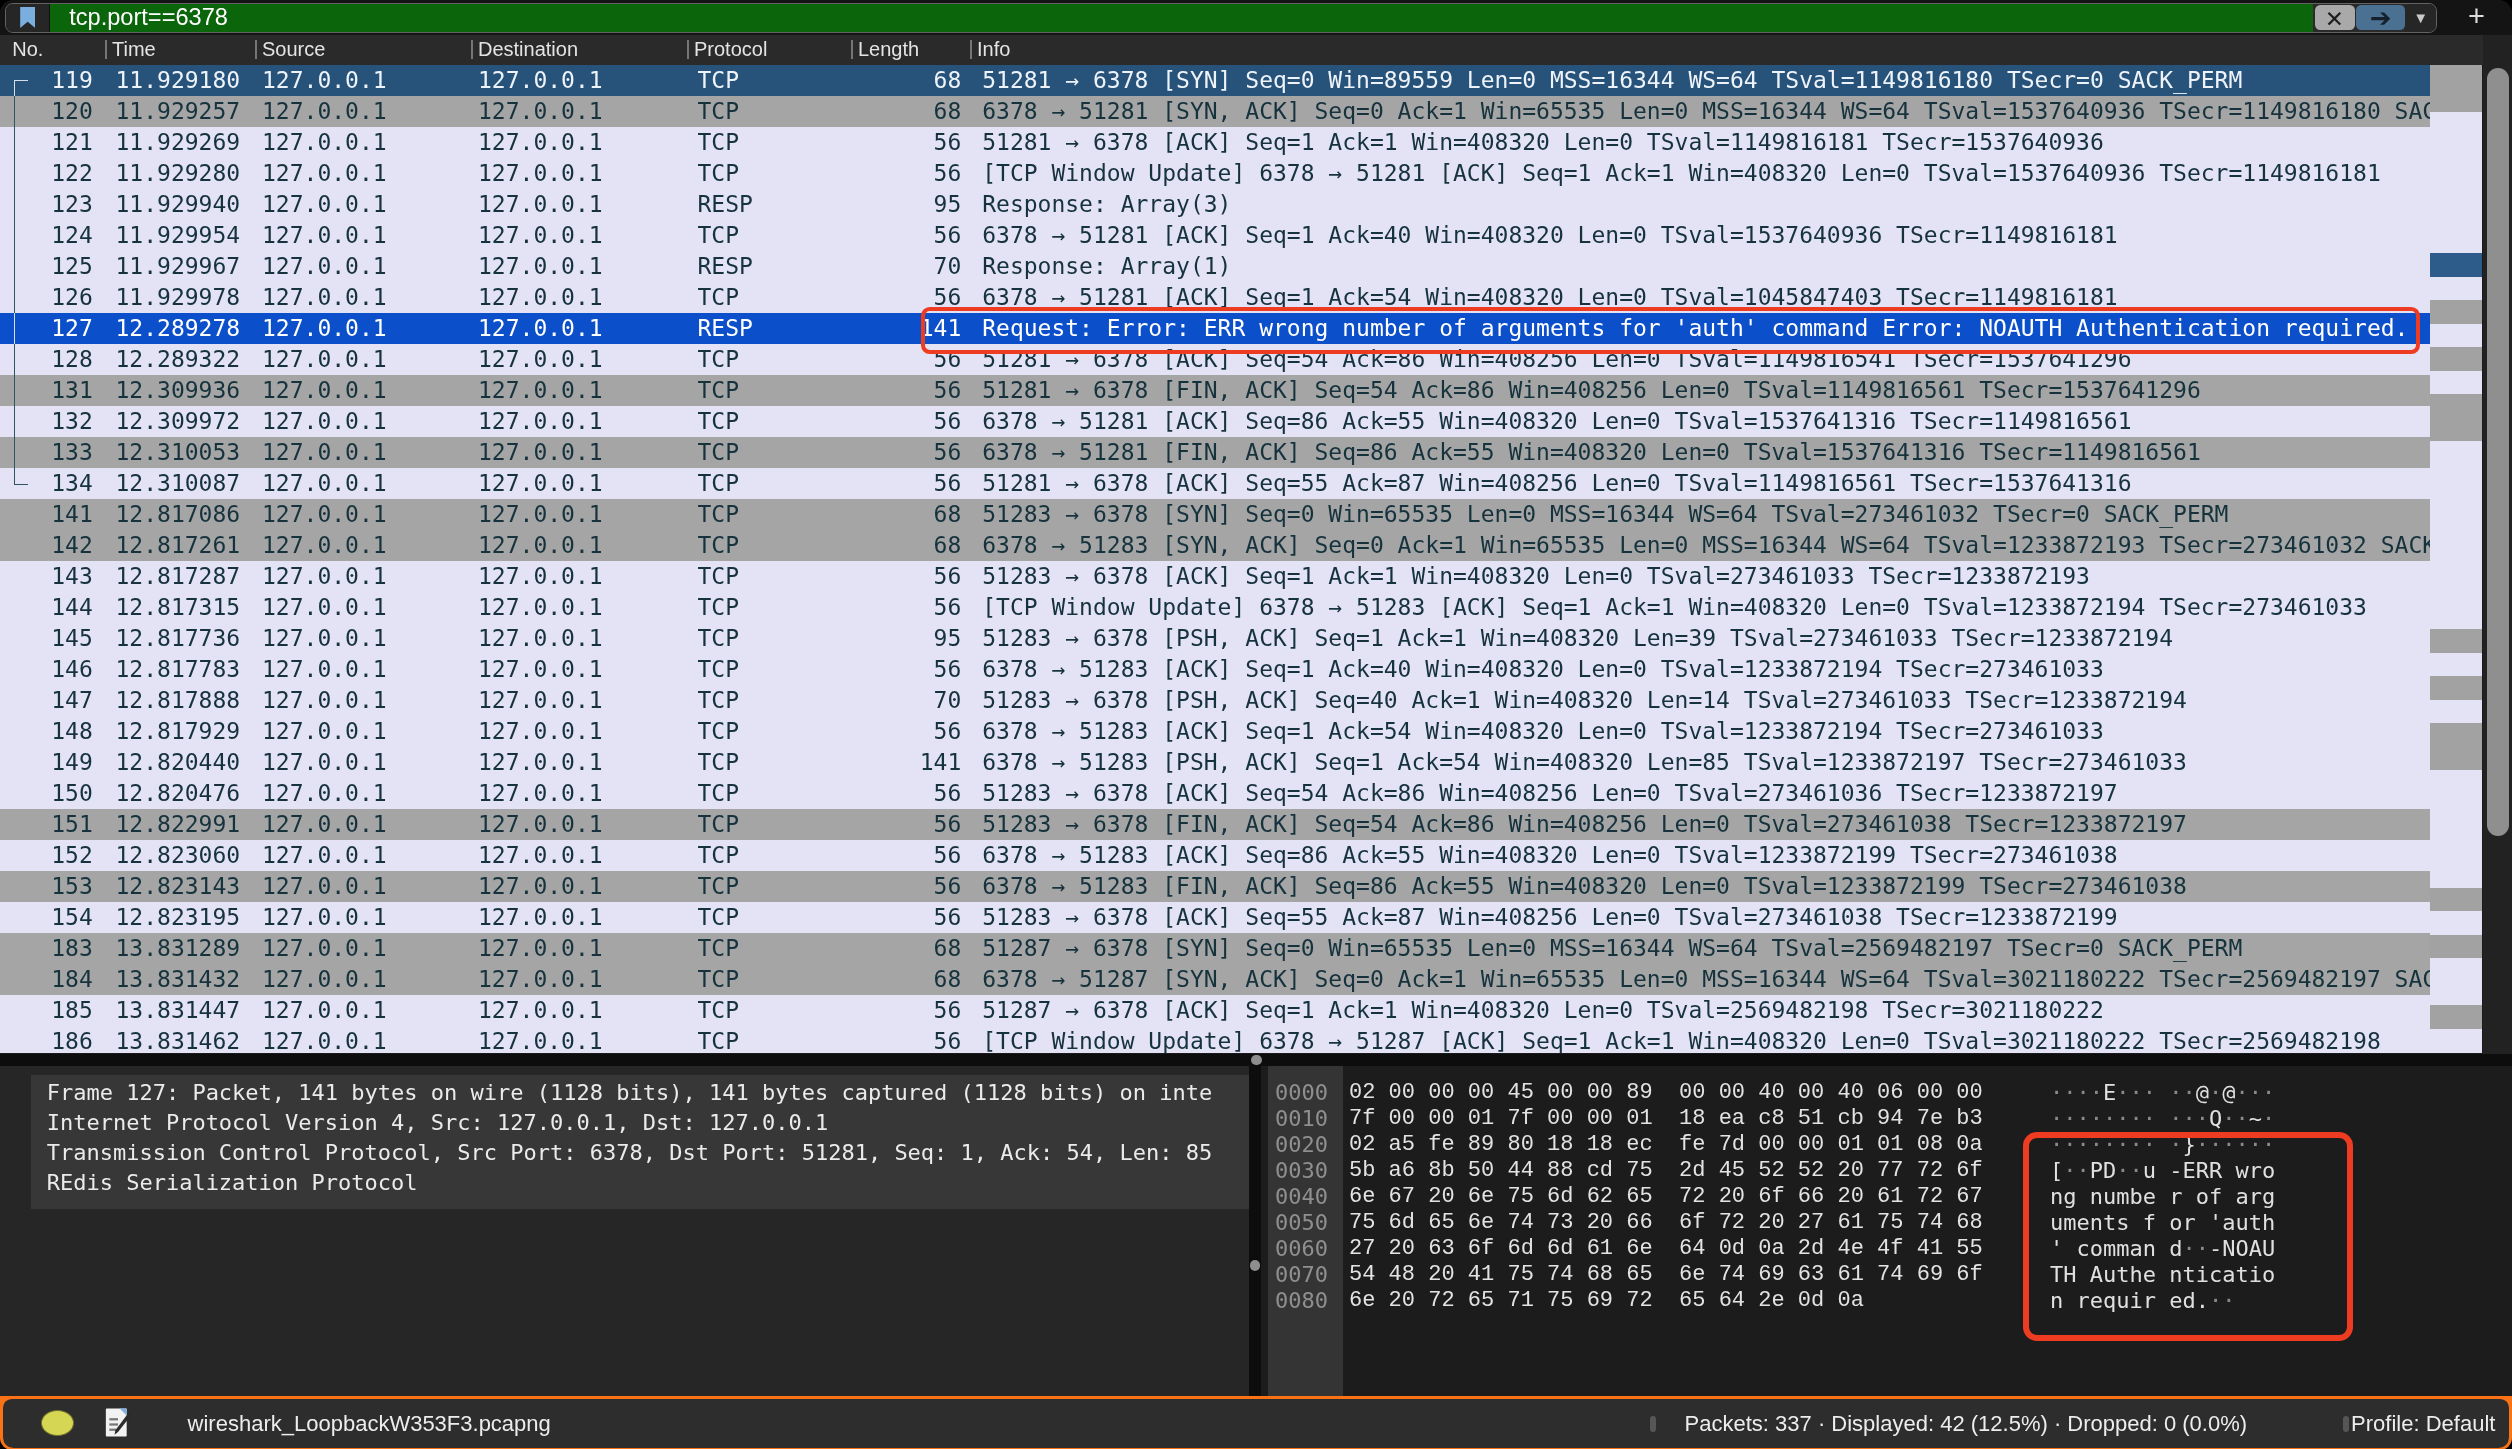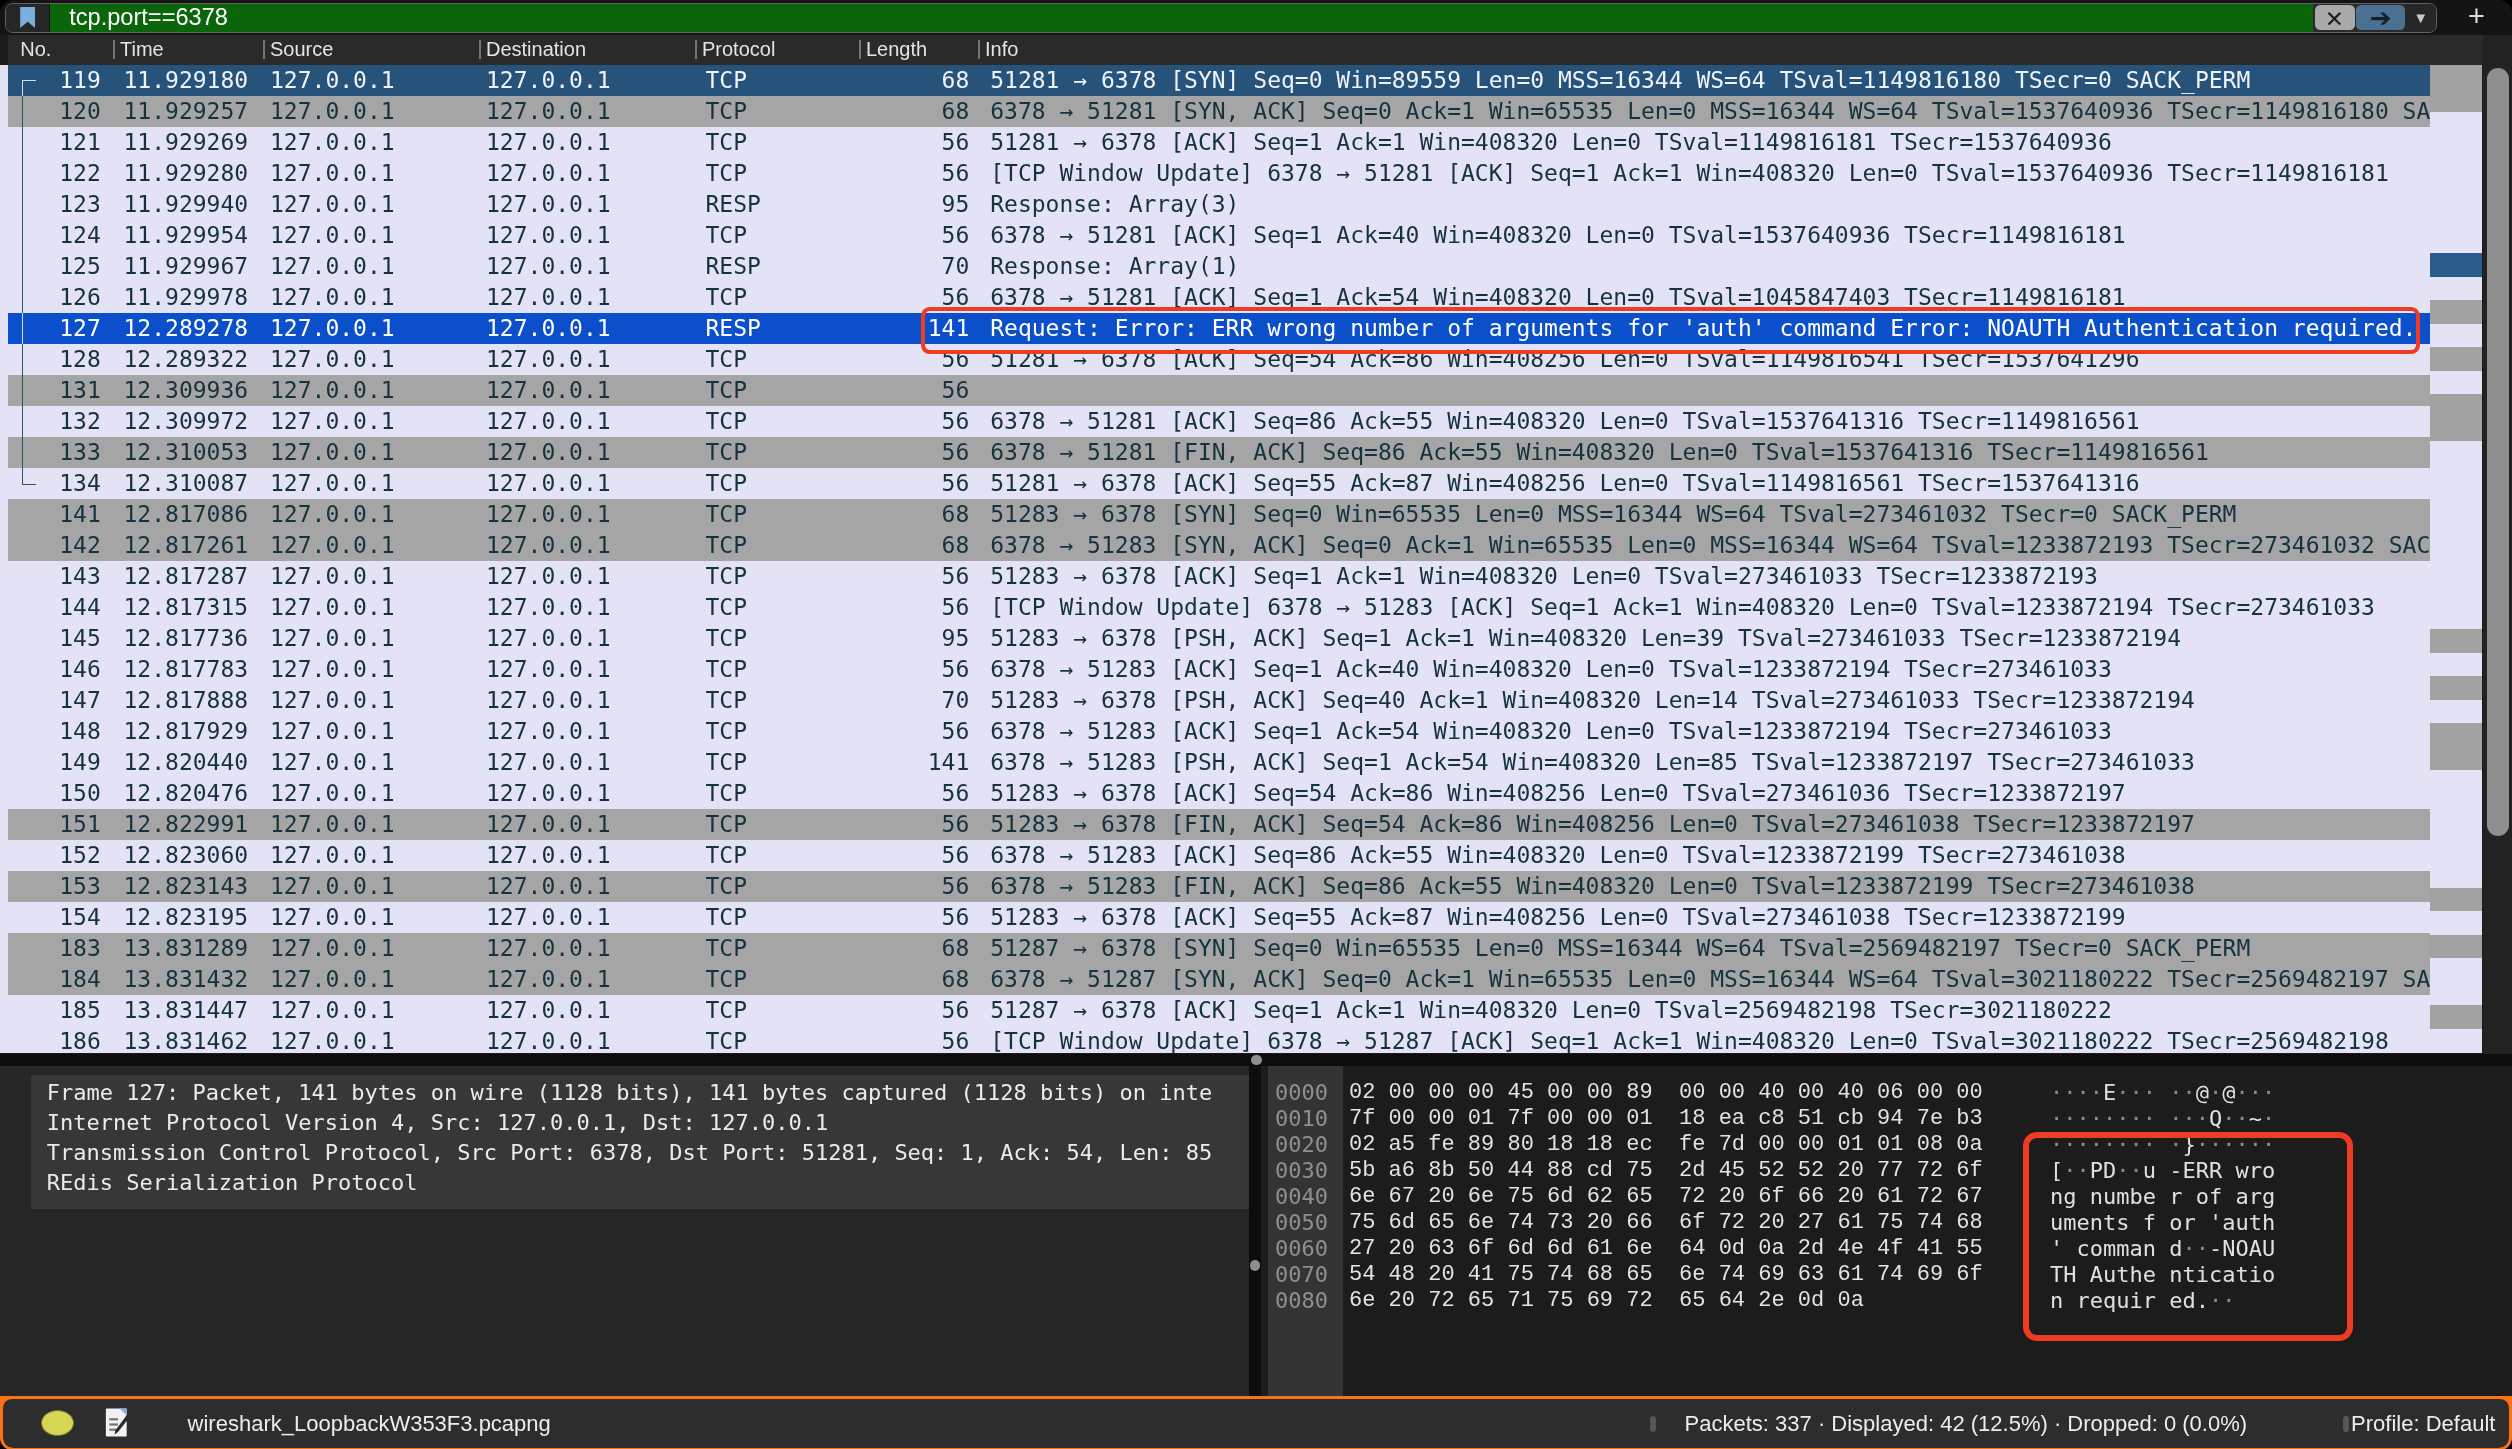--- a/index.html
+++ b/index.html
@@ -19,21 +19,21 @@
     font:23.6px "Liberation Sans",sans-serif;display:flex;align-items:center;padding-left:19px;}
   .clr-btn{width:40px;margin:1.7px;background:#a9a9a9;border:none;border-radius:5.2px;
     color:#1d1d1d;font:bold 23px "DejaVu Sans",sans-serif;cursor:pointer;}
   .apply-btn{width:49px;margin:1.7px 0;background:#4b7192;border:none;border-radius:5.2px;
     color:#16202a;font:bold 26px "DejaVu Sans",sans-serif;cursor:pointer;line-height:24.4px;}
   .dd-btn{width:31px;background:#262626;border:none;color:#c9c9c9;font-size:15px;cursor:pointer;}
   .add-btn{position:absolute;right:21px;top:-1.7px;height:37px;background:none;border:none;
     color:#dcdcdc;font:29px "Liberation Sans",sans-serif;cursor:pointer;}
 
   
-  .grid{display:grid;grid-template-columns:105px 150px 216px 216px 164px 119px 1fr;margin-left:8px;}
+  .grid{display:grid;grid-template-columns:105px 150px 216px 216px 164px 119px 1fr;}
   .colhead{position:absolute;top:35px;left:0;right:0;height:30.5px;background:#2a2a2a;
     border-bottom:1.7px solid #0e0e0e;}
   .hcell{position:relative;font:20px "Liberation Sans",sans-serif;color:#e4e4e4;
     line-height:29px;padding-left:7px;white-space:nowrap;overflow:hidden;}
   .hcell.first{padding-left:12.2px;}
   .hcell:not(.first)::before{content:"";position:absolute;left:0;top:5.2px;bottom:5.2px;width:1.7px;background:#757575;}
 
   
   .list{position:absolute;top:65px;left:0;width:2430px;height:988px;overflow:hidden;background:#e4e3f5;}
   .row{position:relative;height:31px;}
@@ -252,20 +252,21 @@
   <span class="bracket b-mid"></span>
       </div>
 
 <div class="row grid r-gray">
     <div class="cell c-no">131</div>
     <div class="cell c-time">12.309936</div>
     <div class="cell c-src">127.0.0.1</div>
     <div class="cell c-dst">127.0.0.1</div>
     <div class="cell c-proto">TCP</div>
     <div class="cell c-len">56</div>
+    <div class="cell c-info">51281 → 6378 [FIN, ACK] Seq=54 Ack=86 Win=408256 Len=0 TSval=1149816561 TSecr=1537641296</div>
   <span class="bracket b-mid"></span>
       </div>
 
 <div class="row grid r-lav">
     <div class="cell c-no">132</div>
     <div class="cell c-time">12.309972</div>
     <div class="cell c-src">127.0.0.1</div>
     <div class="cell c-dst">127.0.0.1</div>
     <div class="cell c-proto">TCP</div>
     <div class="cell c-len">56</div>

